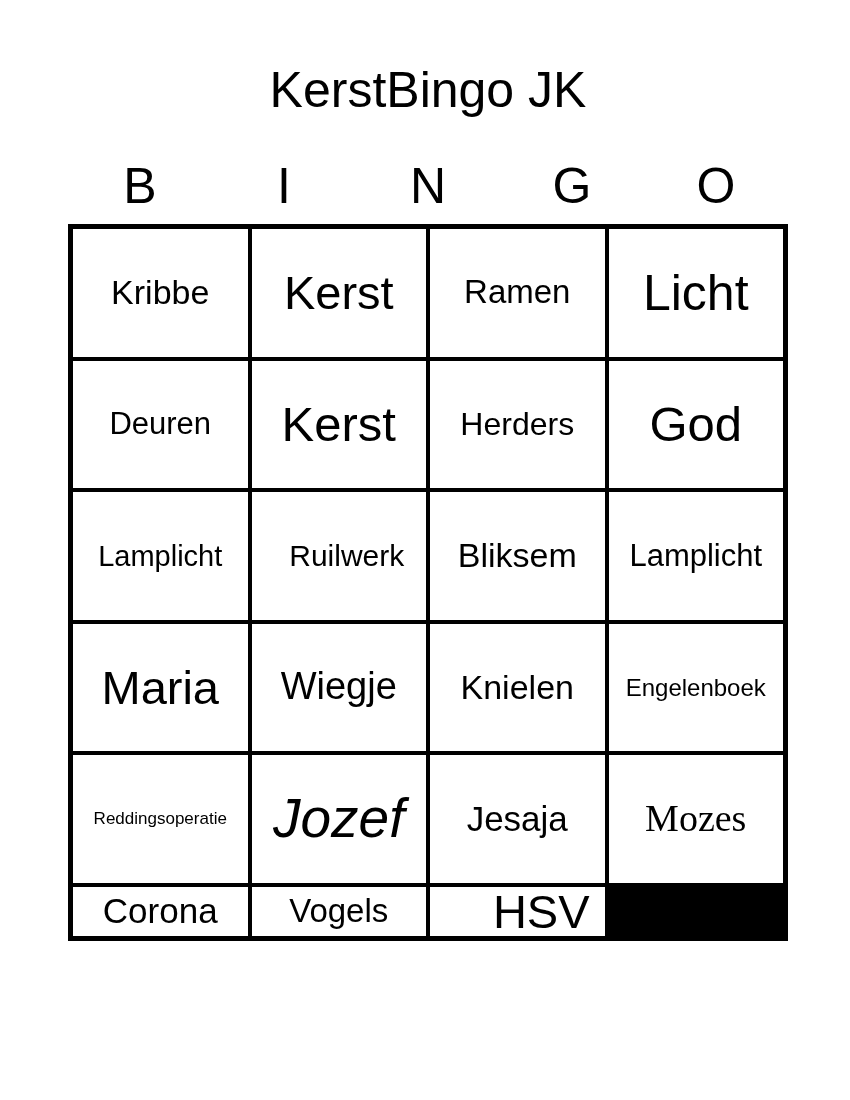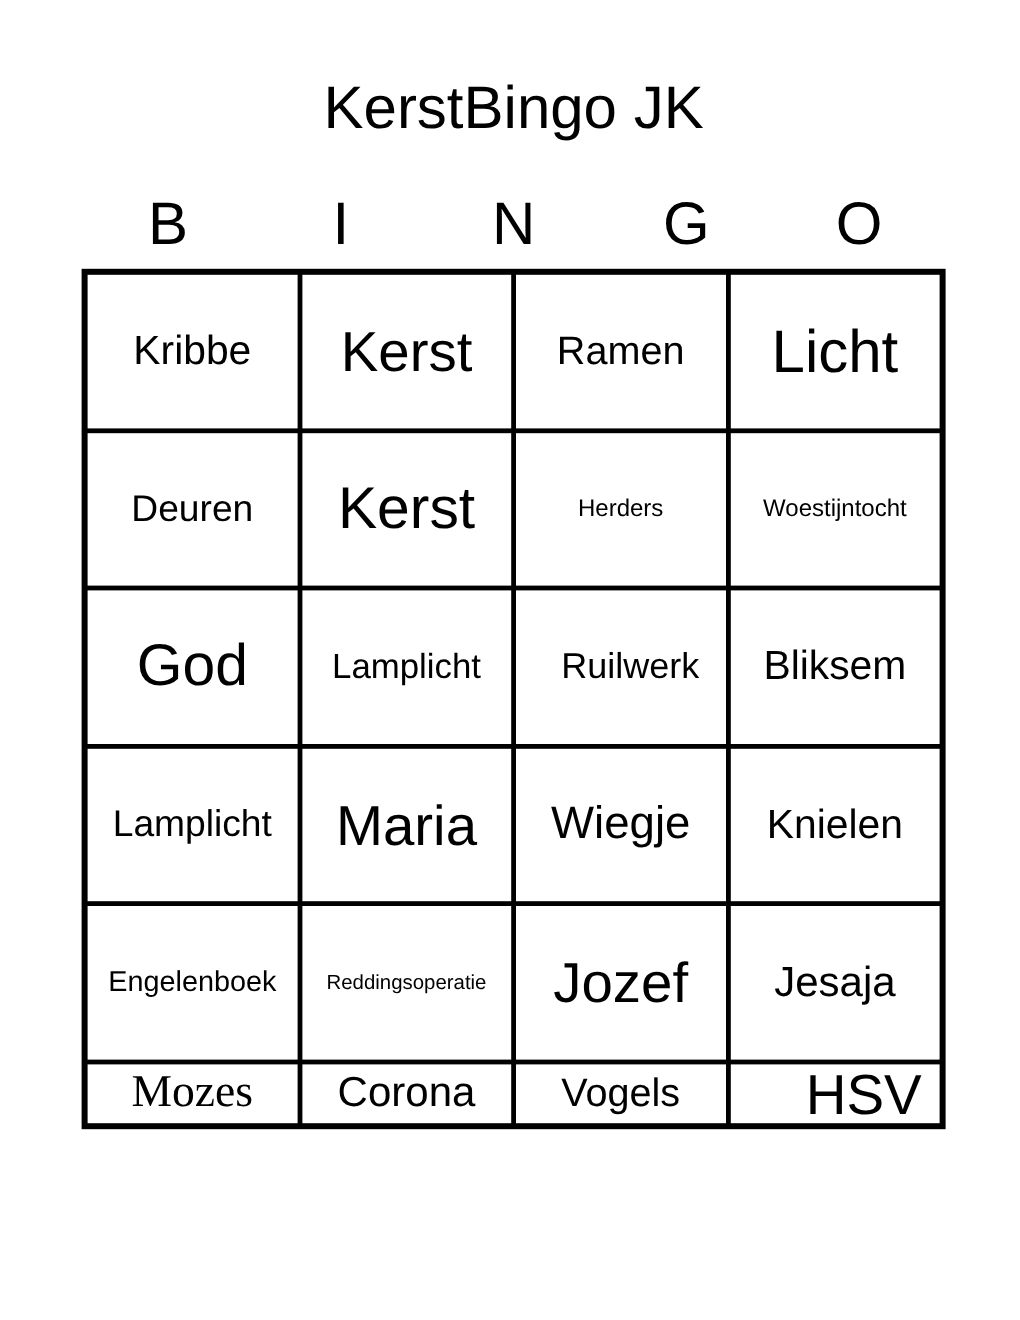--- a/index.html
+++ b/index.html
@@ -101,24 +101,21 @@
         <span class="cell-text" style="font-size: 50px;">Licht</span>
       </div>
     <div class="cell">
         <span class="cell-text" style="font-size: 31px;">Deuren</span>
       </div>
 
     <div class="cell">
         <span class="cell-text" style="font-size: 49px;">Kerst</span>
       </div>
     <div class="cell">
-        <span class="cell-text" style="font-size: 20px;">Herders</span>
-      </div>
-    <div class="cell">
-        <span class="cell-text" style="font-size: 20px;">Woestijntocht</span>
+        <span class="cell-text" style="font-size: 32px;">Herders</span>
       </div>
     <div class="cell">
         <span class="cell-text" style="font-size: 49px;">God</span>
       </div>
     <div class="cell">
         <span class="cell-text" style="font-size: 29px;">Lamplicht</span>
       </div>
 
     <div class="cell">
         <span class="cell-text" style="font-size: 30px; margin-left: 16px;">Ruilwerk</span>
@@ -139,21 +136,21 @@
     <div class="cell">
         <span class="cell-text" style="font-size: 34px;">Knielen</span>
       </div>
     <div class="cell">
         <span class="cell-text" style="font-size: 24px;">Engelenboek</span>
       </div>
     <div class="cell">
         <span class="cell-text" style="font-size: 17px;">Reddingsoperatie</span>
       </div>
     <div class="cell">
-        <span class="cell-text" style="font-size: 47px;">Jozef</span>
+        <span class="cell-text" style="font-size: 55px; font-style: italic;">Jozef</span>
       </div>
 
     <div class="cell">
         <span class="cell-text" style="font-size: 35px;">Jesaja</span>
       </div>
     <div class="cell">
         <span class="cell-text" style="font-size: 38px; font-family: Liberation Serif, serif;">Mozes</span>
       </div>
     <div class="cell">
         <span class="cell-text" style="font-size: 35px;">Corona</span>

